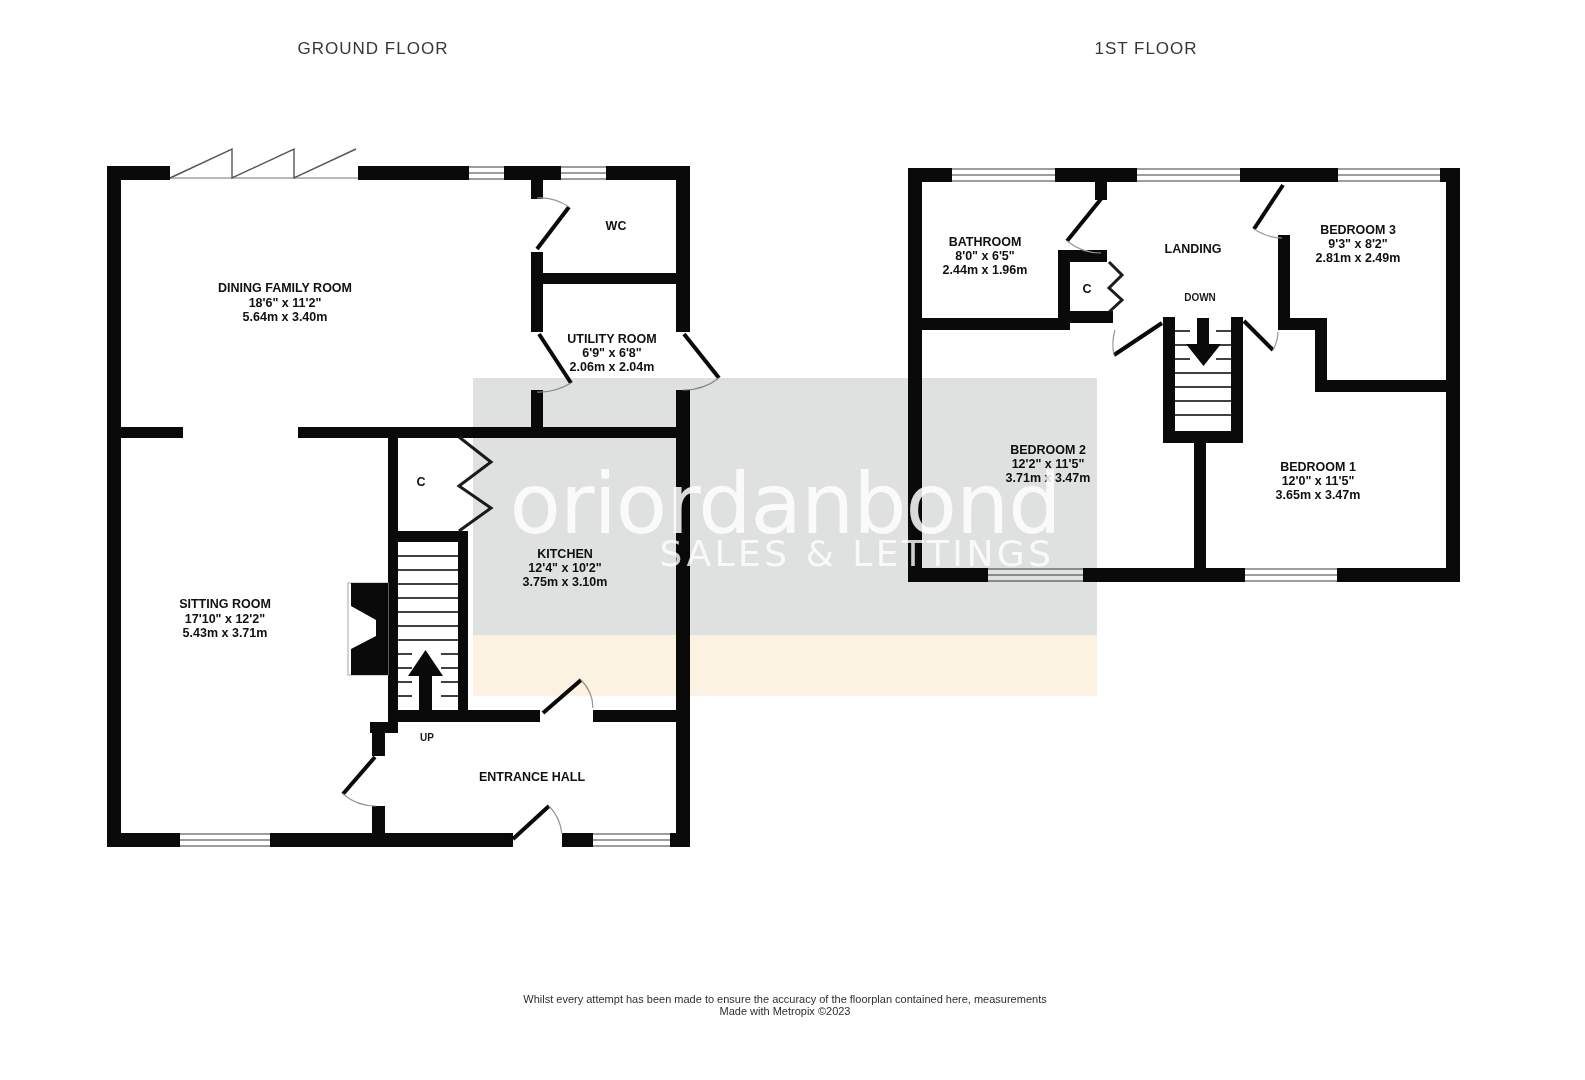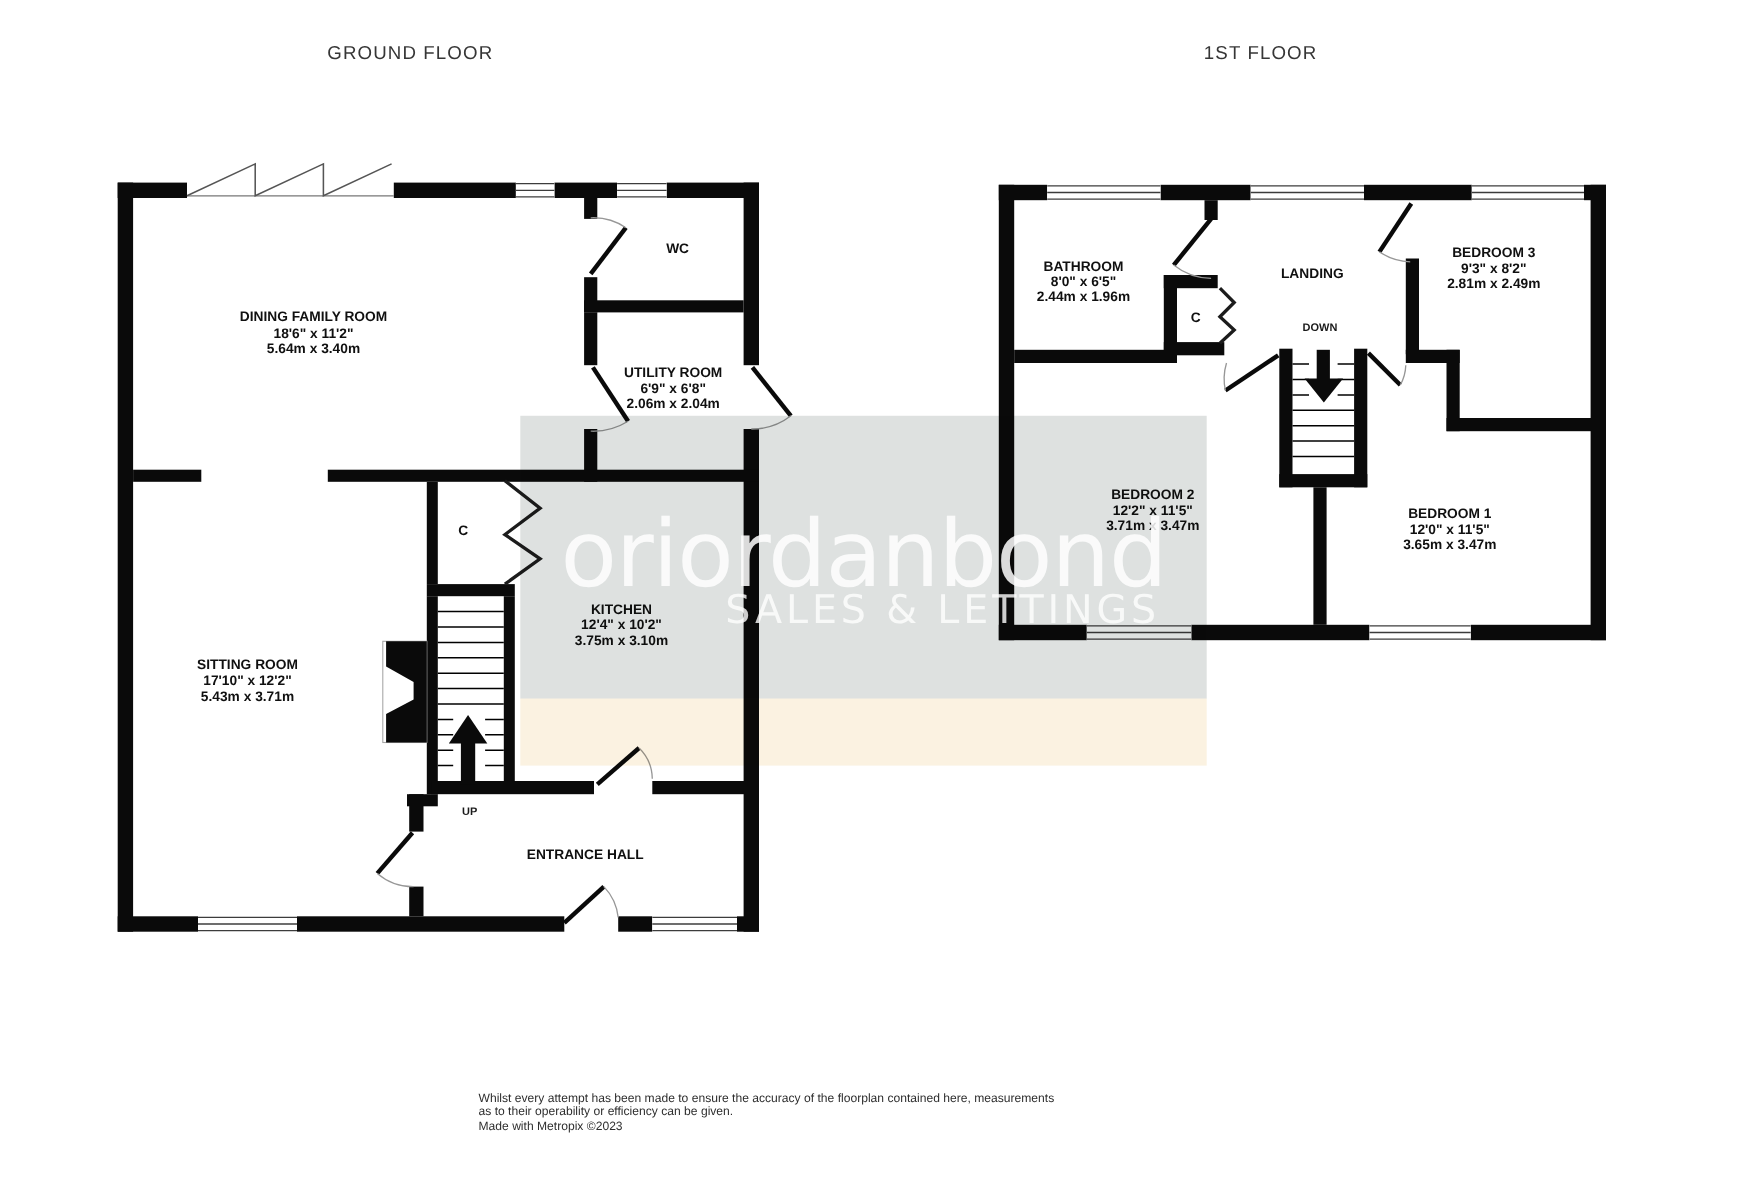--- a/index.html
+++ b/index.html
@@ -12,21 +12,21 @@
   .leaf{stroke:#0a0a0a;stroke-width:4;stroke-linecap:butt;}
   .arc{stroke:#979797;stroke-width:1.2;fill:none;}
   .tread{stroke:#000000;stroke-width:1.4;}
   .chev{stroke:#1c1c1c;stroke-width:3;fill:none;stroke-linejoin:miter;}
   .room-name,.room-dim{font-family:"Liberation Sans",sans-serif;font-weight:bold;font-size:12.5px;fill:#101010;}
   .small-lbl{font-family:"Liberation Sans",sans-serif;font-weight:bold;font-size:10px;fill:#1a1a1a;}
   .floor-title{font-family:"Liberation Sans",sans-serif;font-weight:normal;font-size:17px;fill:#363636;letter-spacing:1px;}
   .wm-band{mix-blend-mode:multiply;}
   .wm-logo{font-family:"DejaVu Sans",sans-serif;font-size:84px;fill:#ffffff;opacity:0.85;letter-spacing:-1px;}
   .wm-tag{font-family:"DejaVu Sans",sans-serif;font-size:36px;fill:#ffffff;opacity:0.8;letter-spacing:3.5px;}
-  #disclaimer{position:absolute;left:435px;top:993px;width:700px;text-align:left;
+  #disclaimer{position:absolute;left:435px;top:993px;width:700px;text-align:center;
               font-size:11px;line-height:12.4px;color:#2e2e2e;}
 </style>
 </head>
 <body>
 
 <div id="stage">
 <svg id="plan-svg" width="1585" height="1080" viewBox="0 0 1585 1080">
 
   <g>
 
@@ -290,16 +290,15 @@
   <g>
     <rect class="wm-band" x="473" y="378" width="624" height="257" fill="#d8dcda" fill-opacity="0.85"></rect>
     <rect class="wm-band" x="473" y="635" width="624" height="61" fill="#faf0dc" fill-opacity="0.85"></rect>
     <text class="wm-logo" x="785" y="533" text-anchor="middle">oriordanbond</text>
     <text class="wm-tag" x="857" y="566" text-anchor="middle">SALES &amp; LETTINGS</text>
   </g>
 </svg>
 
 <div id="disclaimer">
   <div>Whilst every attempt has been made to ensure the accuracy of the floorplan contained here, measurements</div>
-  <div>as to their operability or efficiency can be given.</div>
   <div>Made with Metropix ©2023</div>
 </div>
 </div>
 
 </body></html>

